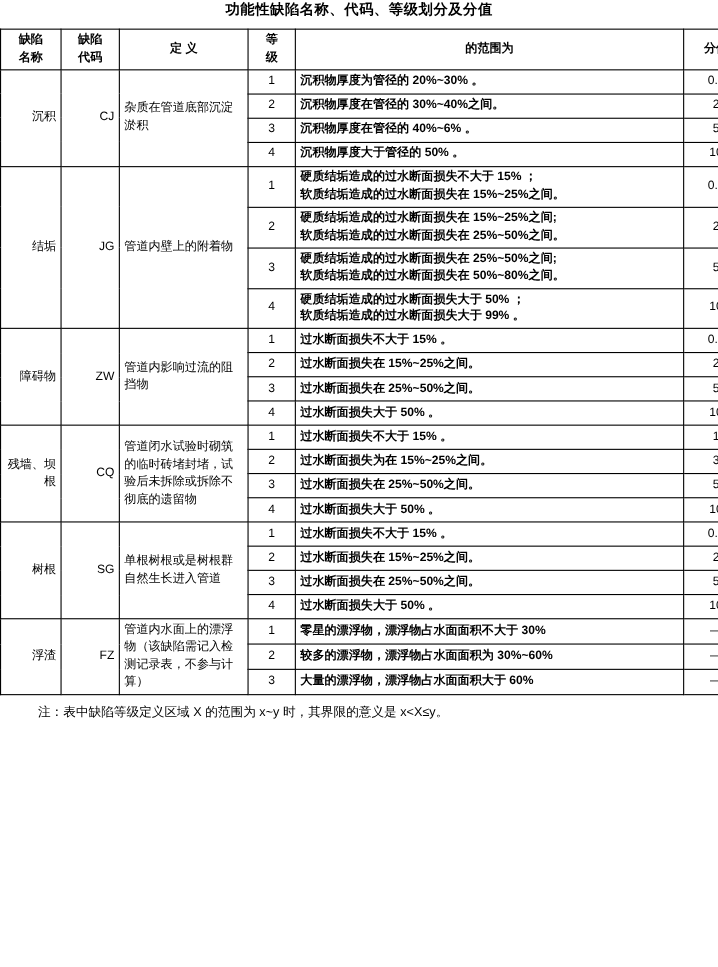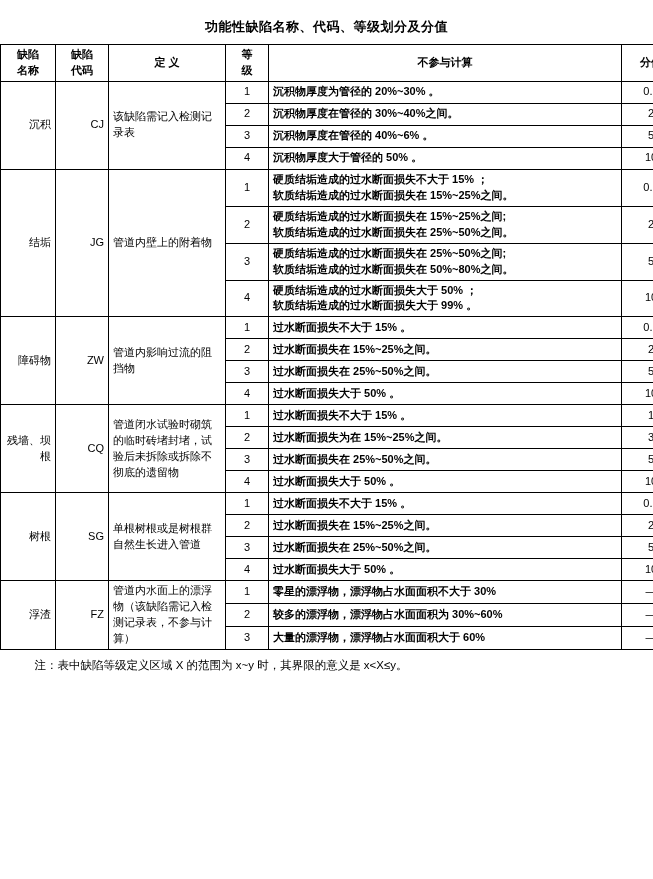--- a/index.html
+++ b/index.html
@@ -18,21 +18,21 @@
     width: 653px;
     height: 879px;
     box-sizing: border-box;
     padding: 0;
     position: relative;
   }
   .doc-title {
     text-align: center;
     font-size: 13px;
     font-weight: bold;
-    margin: 18px 0 8px 0;
+    margin: 0 0 8px 0;
     letter-spacing: 0.5px;
   }
   table.defect-table {
     border-collapse: collapse;
     width: 632px;
     margin: 0 auto;
     table-layout: fixed;
   }
   table.defect-table td, table.defect-table th {
     border: 1px solid #000;
@@ -104,29 +104,29 @@
         </th>
         <th class="c-code">
           <div>缺陷</div>
           <div>代码</div>
         </th>
         <th class="c-def">定 义</th>
         <th class="c-grade">
           <div>等</div>
           <div>级</div>
         </th>
-        <th class="c-desc">不参与计算</th>
+        <th class="c-desc">的范围为</th>
         <th class="c-score">分值</th>
       </tr>
     </thead>
     <tbody id="table-body">
         <tr class="row-h-s">
           <td class="name-cell" rowspan="4">沉积</td>
           <td class="code-cell" rowspan="4">CJ</td>
-          <td class="def-cell" rowspan="4">该缺陷需记入检测记录表</td>
+          <td class="def-cell" rowspan="4">杂质在管道底部沉淀淤积</td>
           <td class="grade-cell">1</td>
           <td class="desc-cell">
             <div>沉积物厚度为管径的 20%~30% 。</div>
           </td>
           <td class="score-cell">0.5</td>
         </tr>
         <tr class="row-h-s">
           <td class="grade-cell">2</td>
           <td class="desc-cell">
             <div>沉积物厚度在管径的 30%~40%之间。</div>

